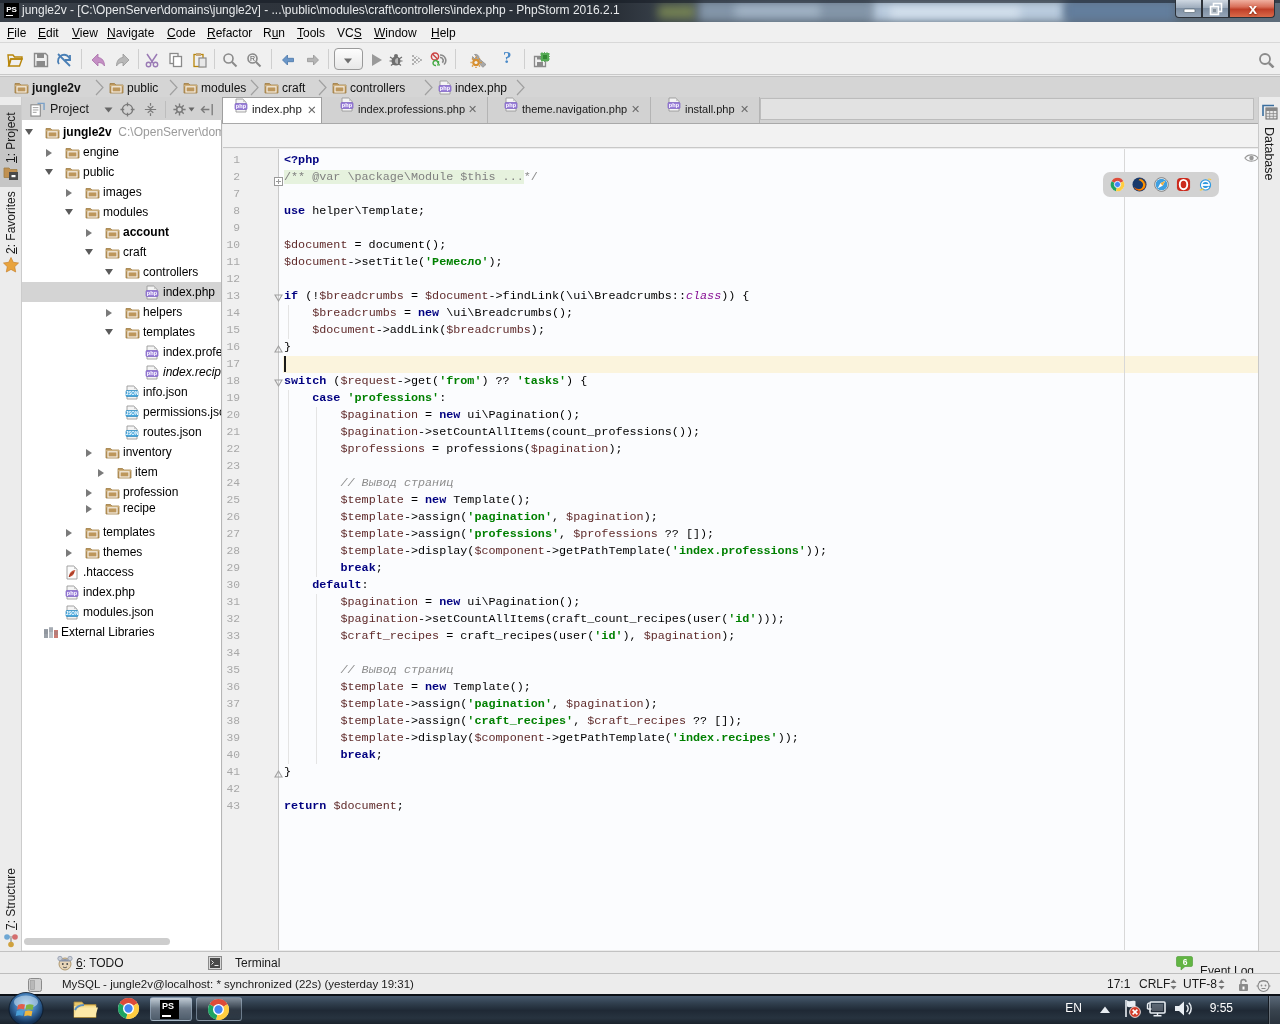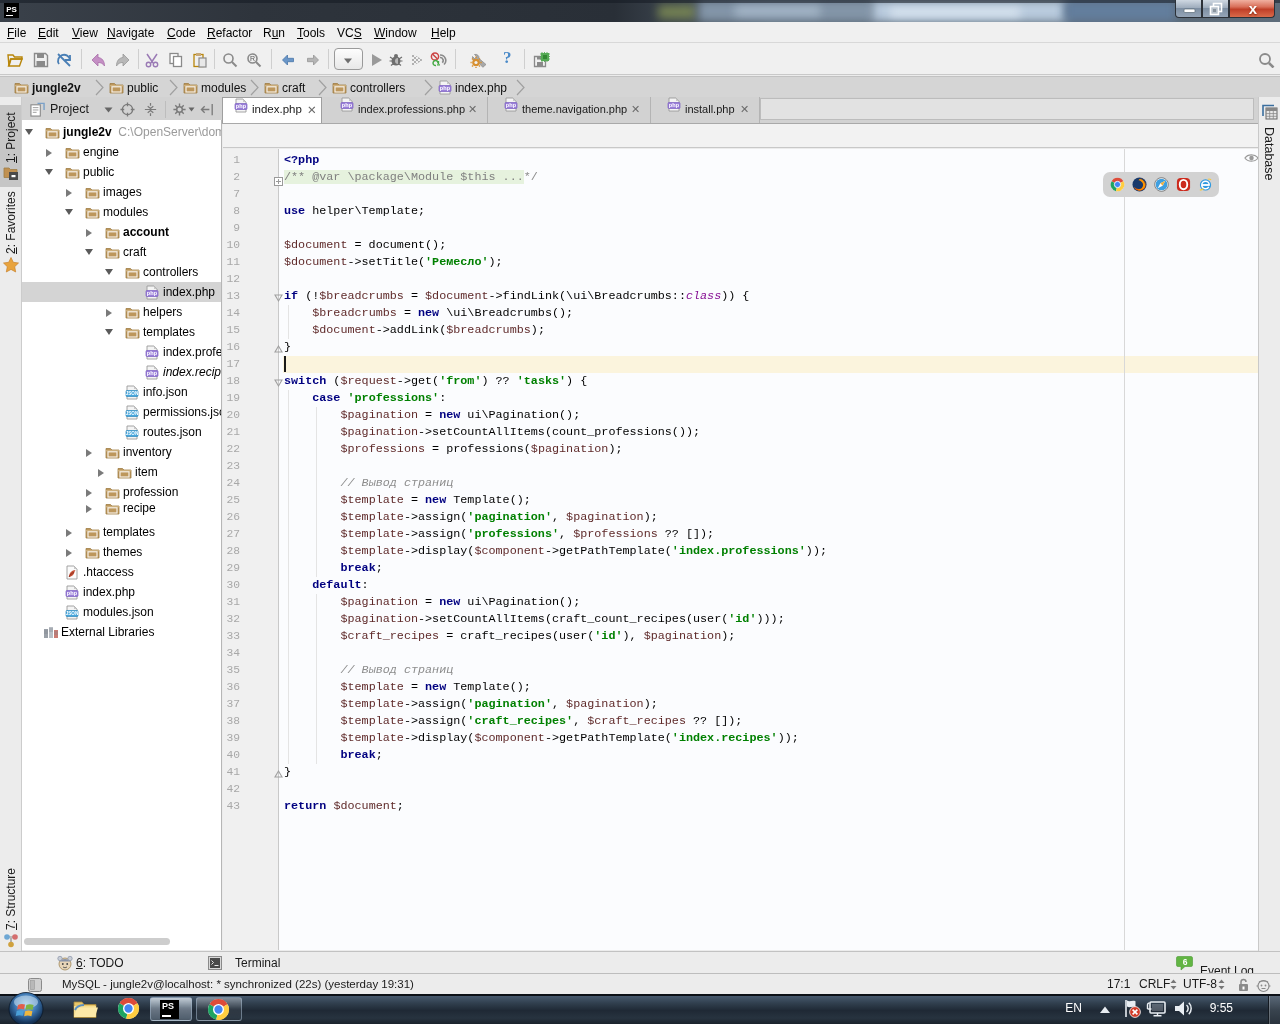--- a/index.html
+++ b/index.html
@@ -91,20 +91,21 @@
 
   <div id="titlebar" class="abs">
     <div class="blob" style="left:658px;top:5px;width:38px;height:14px;background:#7e8c54;opacity:0.85;"></div>
     <div class="blob" style="left:698px;top:0px;width:175px;height:22px;background:#8395a8;"></div>
     <div class="blob" style="left:735px;top:7px;width:85px;height:8px;background:#aebfd0;"></div>
     <div class="blob" style="left:872px;top:0px;width:195px;height:22px;background:#b9cbde;"></div>
     <div class="blob" style="left:890px;top:9px;width:130px;height:7px;background:#e2ecf5;"></div>
     <div class="blob" style="left:1064px;top:0px;width:112px;height:22px;background:#637e9d;"></div>
     <div style="position:absolute;left:0;top:0;width:1280px;height:3px;background:rgba(20,26,34,0.55);"></div>
     <div id="ps-icon">PS<i></i></div>
+    <div id="title-text">jungle2v - [C:\OpenServer\domains\jungle2v] - ...\public\modules\craft\controllers\index.php - PhpStorm 2016.2.1</div>
     <div id="winbtns">
       <div class="wbtn min">
           <svg style="position:absolute;left:0;top:0;" width="27" height="18">
             <rect x="8" y="9" width="11" height="3.5" rx="1" fill="#fff" stroke="#5a6a76" stroke-width="0.7"></rect>
           </svg>
         </div>
       <div class="wbtn max">
           <svg style="position:absolute;left:0;top:0;" width="27" height="18">
             <rect x="10.5" y="3.5" width="8" height="8" fill="none" stroke="#fff" stroke-width="1.6"></rect>
             <rect x="7.5" y="6.5" width="8" height="8" fill="#b8c2cc" stroke="#fff" stroke-width="1.6"></rect>

